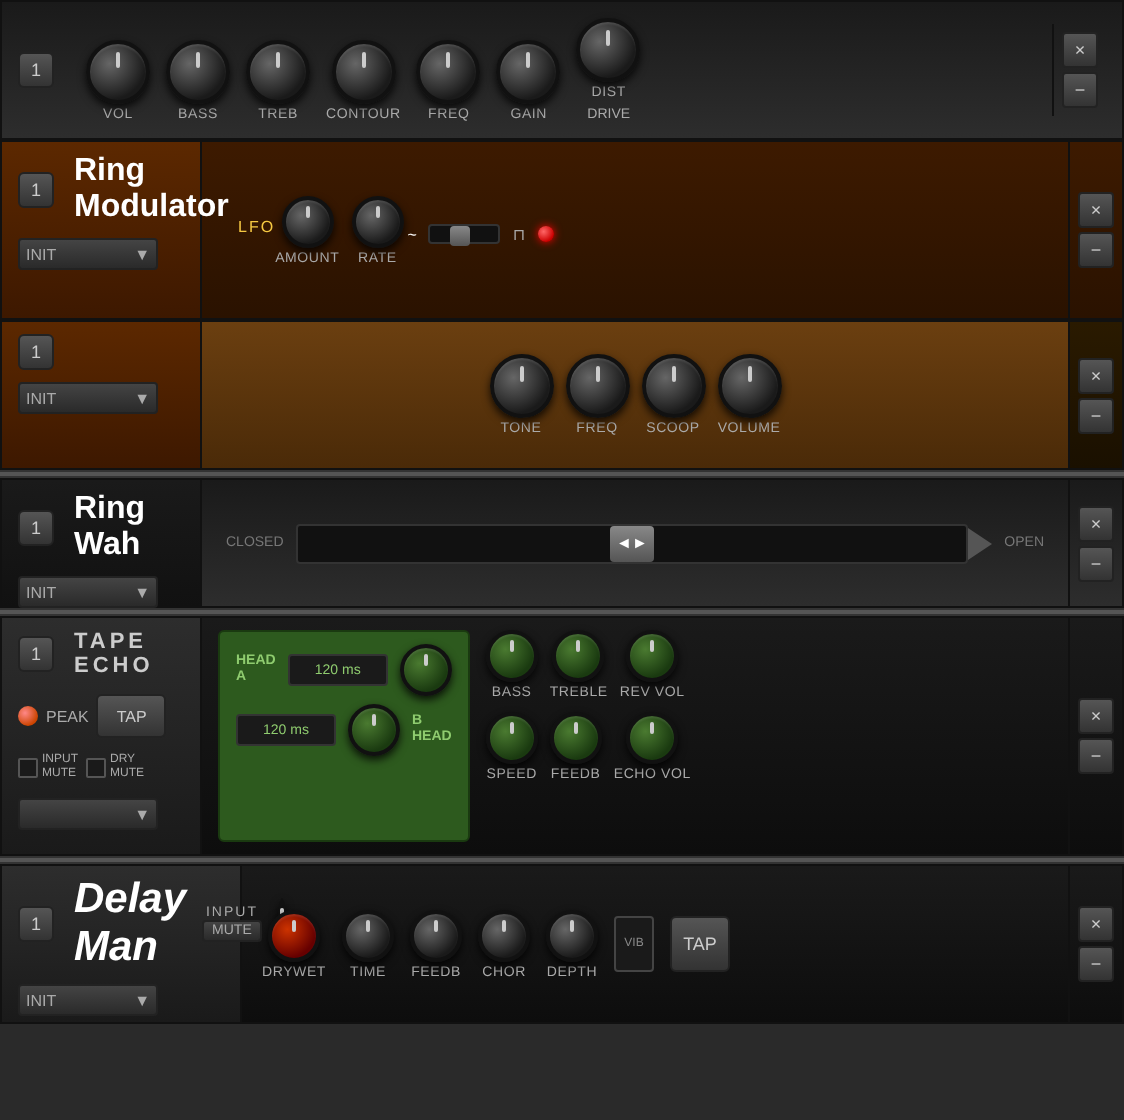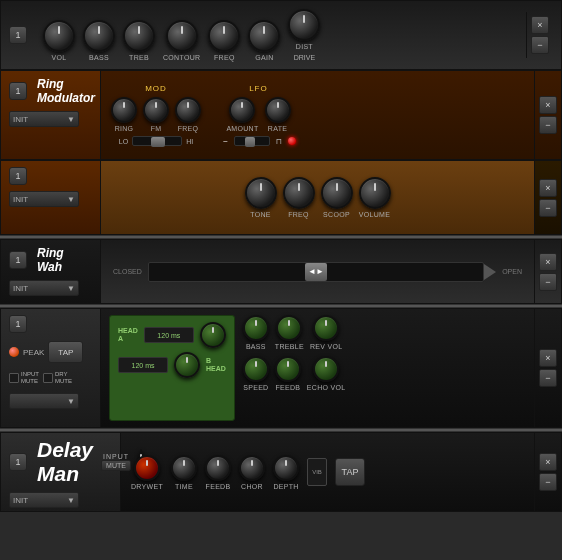--- a/index.html
+++ b/index.html
@@ -126,24 +126,23 @@
       padding: 6px 8px;
       border-right: 1px solid #111;
       flex-shrink: 0;
     }
     .plugin-header-row {
       display: flex;
       align-items: center;
       gap: 4px;
     }
     .plugin-name-text {
-      font-size: 12px;
+      font-size: 16px;
       font-weight: bold;
       color: #fff;
-      font-style: italic;
     }
     .plugin-main-area {
       flex: 1;
       display: flex;
       align-items: center;
       padding: 8px 10px;
     }
     .section-label {
       font-size: 8px;
       color: #f5c842;
@@ -185,21 +184,21 @@
       position: absolute;
       top: 0;
       left: 18px;
     }
     .switch-label {
       font-size: 7px;
       color: #aaa;
     }
     .lfo-section {
       display: flex;
-      flex-direction: column;
+      flex-direction: row;
       align-items: center;
       margin-left: 8px;
     }
     .lfo-controls {
       display: flex;
       align-items: center;
       gap: 6px;
     }
     .led-red {
       width: 8px;
@@ -578,44 +577,20 @@
       </div>
       <div style="margin-top:6px;">
         <div class="preset-select">
           <span>INIT</span>
           <span>▼</span>
         </div>
       </div>
     </div>
     <div class="plugin-main-area">
 
-      <div class="section-group">
-        <div class="section-label">MOD</div>
-        <div class="knob-row">
-          <div class="knob-wrapper">
-            <div class="knob knob-sm"></div>
-            <div class="knob-label">RING</div>
-          </div>
-          <div class="knob-wrapper">
-            <div class="knob knob-sm"></div>
-            <div class="knob-label">FM</div>
-          </div>
-          <div class="knob-wrapper">
-            <div class="knob knob-sm"></div>
-            <div class="knob-label">FREQ</div>
-          </div>
-        </div>
-        <div class="switch-row">
-          <span class="switch-label">LO</span>
-          <div class="slider-track">
-            <div class="slider-thumb"></div>
-          </div>
-          <span class="switch-label">HI</span>
-        </div>
-      </div>
 
       <div class="lfo-section">
         <div class="section-label">LFO</div>
         <div class="lfo-controls">
           <div class="knob-wrapper">
             <div class="knob knob-sm"></div>
             <div class="knob-label">AMOUNT</div>
           </div>
           <div class="knob-wrapper">
             <div class="knob knob-sm"></div>
@@ -706,20 +681,21 @@
       <div class="right-btn">−</div>
     </div>
   </div>
 
   <div class="separator-bar"></div>
 
   <div class="tape-echo">
     <div class="echo-left">
       <div style="display:flex;align-items:center;gap:4px;margin-bottom:4px;">
         <div class="plugin-index-btn">1</div>
+        <div class="tape-echo-title">TAPE ECHO</div>
       </div>
       <div class="peak-row">
         <div class="peak-led"></div>
         <span class="peak-label">PEAK</span>
         <div class="tap-btn">TAP</div>
       </div>
       <div style="display:flex;gap:4px;margin-top:4px;">
         <div style="display:flex;align-items:center;gap:2px;">
           <div class="checkbox"></div>
           <div style="font-size:6px;color:#aaa;line-height:1.2;">INPUT<br>MUTE</div>

